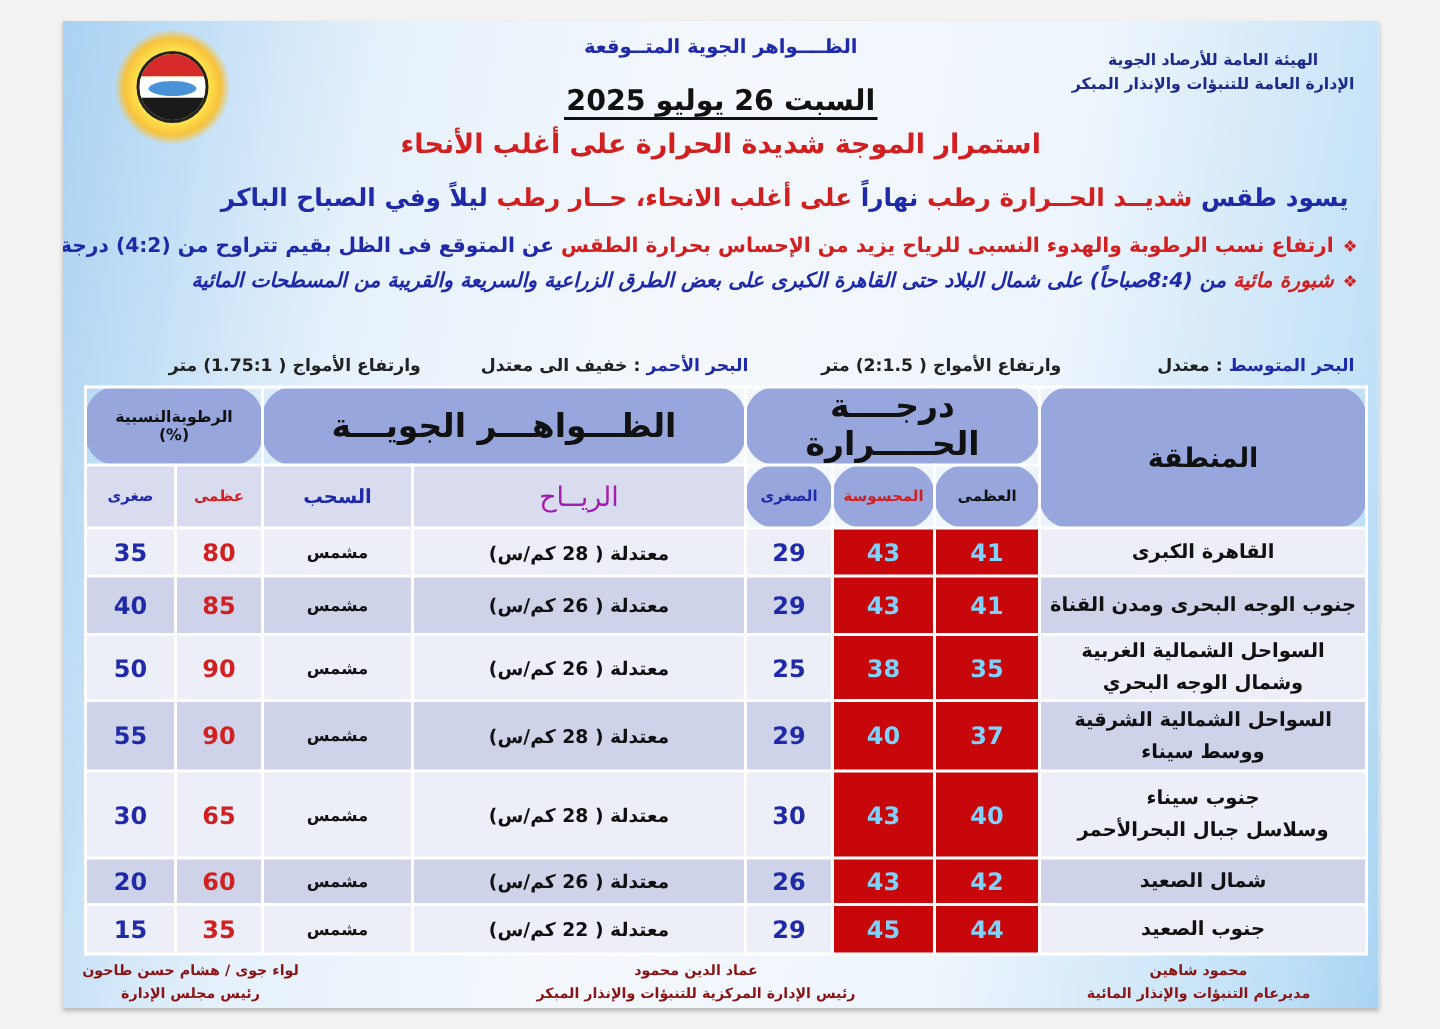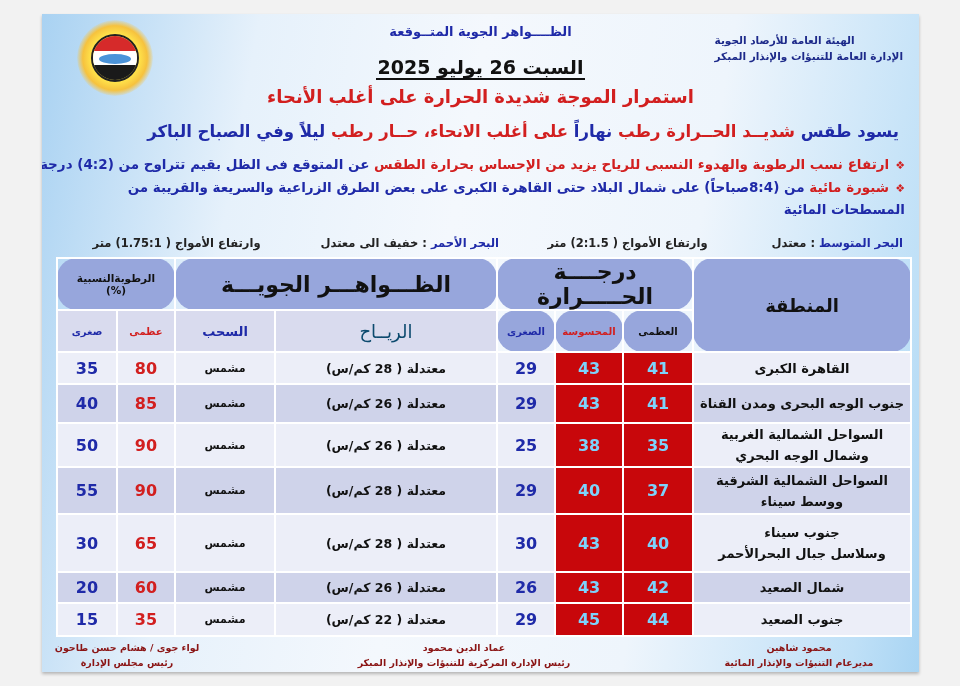--- a/index.html
+++ b/index.html
@@ -21,48 +21,48 @@
   
   .logo { left: 35px; top: 6px; width: 76px; height: 76px; border-radius: 50%;
     background: radial-gradient(circle, #fff7a0 0%, #ffe24a 45%, #f6c23e 60%, rgba(255,230,120,0) 72%); }
   .logo-inner { position: absolute; left: 14px; top: 14px; width: 48px; height: 48px; border-radius: 50%; overflow: hidden;
     border: 2px solid #222; }
   .logo-inner .r { height: 33%; background: #d62a2a; }
   .logo-inner .w { height: 34%; background: #ffffff; position: relative; }
   .logo-inner .w::after { content: ""; position: absolute; left: 6px; right: 6px; top: 3px; height: 10px; border-radius: 50%; background: #4b93d9; }
   .logo-inner .b { height: 33%; background: #1a1a1a; }
 
-  .org { right: 16px; top: 18px; text-align: left; color: #1d2a8a; font-weight: bold; font-size: 10.5px; line-height: 16px; }
+  .org { right: 16px; top: 18px; text-align: center; color: #1d2a8a; font-weight: bold; font-size: 10.5px; line-height: 16px; }
 
   .title { left: 0; right: 0; top: 10px; text-align: center; color: #1f2aa8; font-weight: bold; font-size: 13px; }
   .date { left: 0; right: 0; top: 42px; text-align: center; color: #111; font-weight: bold; font-size: 19px; }
   .date span { border-bottom: 2px solid #111; padding: 0 2px; }
   .headline { left: 0; right: 0; top: 72px; text-align: center; color: #d21f1f; font-weight: bold; font-size: 18px; }
 
   .summary { right: 20px; top: 108px; font-size: 16.5px; font-weight: bold; color: #1f2aa8; white-space: nowrap; }
   .red { color: #d21f1f; }
   .blue { color: #1f2aa8; }
 
   .bullet { right: 14px; font-size: 13.5px; font-weight: bold; color: #1f2aa8; line-height: 20px; }
   .bullet .mark { color: #d21f1f; margin-left: 6px; font-size: 11px; }
   .b1 { top: 140px; white-space: nowrap; }
-  .b2 { top: 163px; width: 850px; }
+  .b2 { top: 163px; width: 850px; font-style: italic; }
 
   .sea { top: 222px; font-size: 11.5px; font-weight: bold; color: #222; white-space: nowrap; }
   .sea .lbl { color: #1f2aa8; }
 
   
   .tbl { left: 14px; top: 243px; width: 854px; border-collapse: collapse; table-layout: fixed; }
   .tbl td { border: 2px solid #ffffff; text-align: center; vertical-align: middle; }
   .hdr { background: #97a6dc; border-radius: 20px; }
   .hdr-big { font-size: 22px; font-weight: bold; color: #111; letter-spacing: 1px; }
   .hdr-hum { font-size: 10.5px; font-weight: bold; color: #111; line-height: 12px; }
   .hdr-region { font-size: 18px; font-weight: bold; color: #111; }
   .sub { background: #d9dbee; }
-  .sub-wind { font-size: 18px; color: #0c4a6e; }
+  .sub-wind { font-size: 18px; color: #a21caf; }
   .sub-cloud { font-size: 13px; color: #1f2aa8; font-weight: bold; }
   .sub-max { font-size: 10px; color: #d21f1f; font-weight: bold; }
   .sub-min { font-size: 10px; color: #1f2aa8; font-weight: bold; }
   .sub-tmax { font-size: 10px; color: #111; font-weight: bold; }
   .sub-tfeel { font-size: 10px; color: #d21f1f; font-weight: bold; }
 
   .row-a td { background: #eceef8; }
   .row-b td { background: #cfd3ea; }
   .tbl td.hot { background: #c8070b; color: #7dd3fc; font-weight: bold; font-size: 16px; }
   .num-blue { color: #1f2aa8; font-weight: bold; font-size: 16px; }
@@ -105,21 +105,21 @@
   <div class="abs bullet b2">
     <span class="mark">❖</span><span class="red">شبورة مائية</span><span> من (8:4صباحاً) على شمال البلاد حتى القاهرة الكبرى على بعض الطرق الزراعية والسريعة والقريبة من المسطحات المائية</span>
   </div>
 
   <div class="abs sea" style="right:16px;">
     <span class="lbl">البحر المتوسط</span><span> : معتدل</span>
     <span style="margin-right:60px;">وارتفاع الأمواج   ( 2:1.5) متر</span>
   </div>
   <div class="abs sea" style="right:420px;">
     <span class="lbl">البحر الأحمر</span><span> : خفيف الى معتدل</span>
-    <span style="margin-right:56px;">وارتفاع الأمواج   ( 1.75:1) متر</span>
+    <span style="margin-right:36px;">وارتفاع الأمواج   ( 1.75:1) متر</span>
   </div>
 
   <table class="abs tbl">
     <colgroup>
       <col style="width:218px">
         <col style="width:70px">
         <col style="width:68px">
         <col style="width:58px">
       <col style="width:222px">
         <col style="width:100px">

